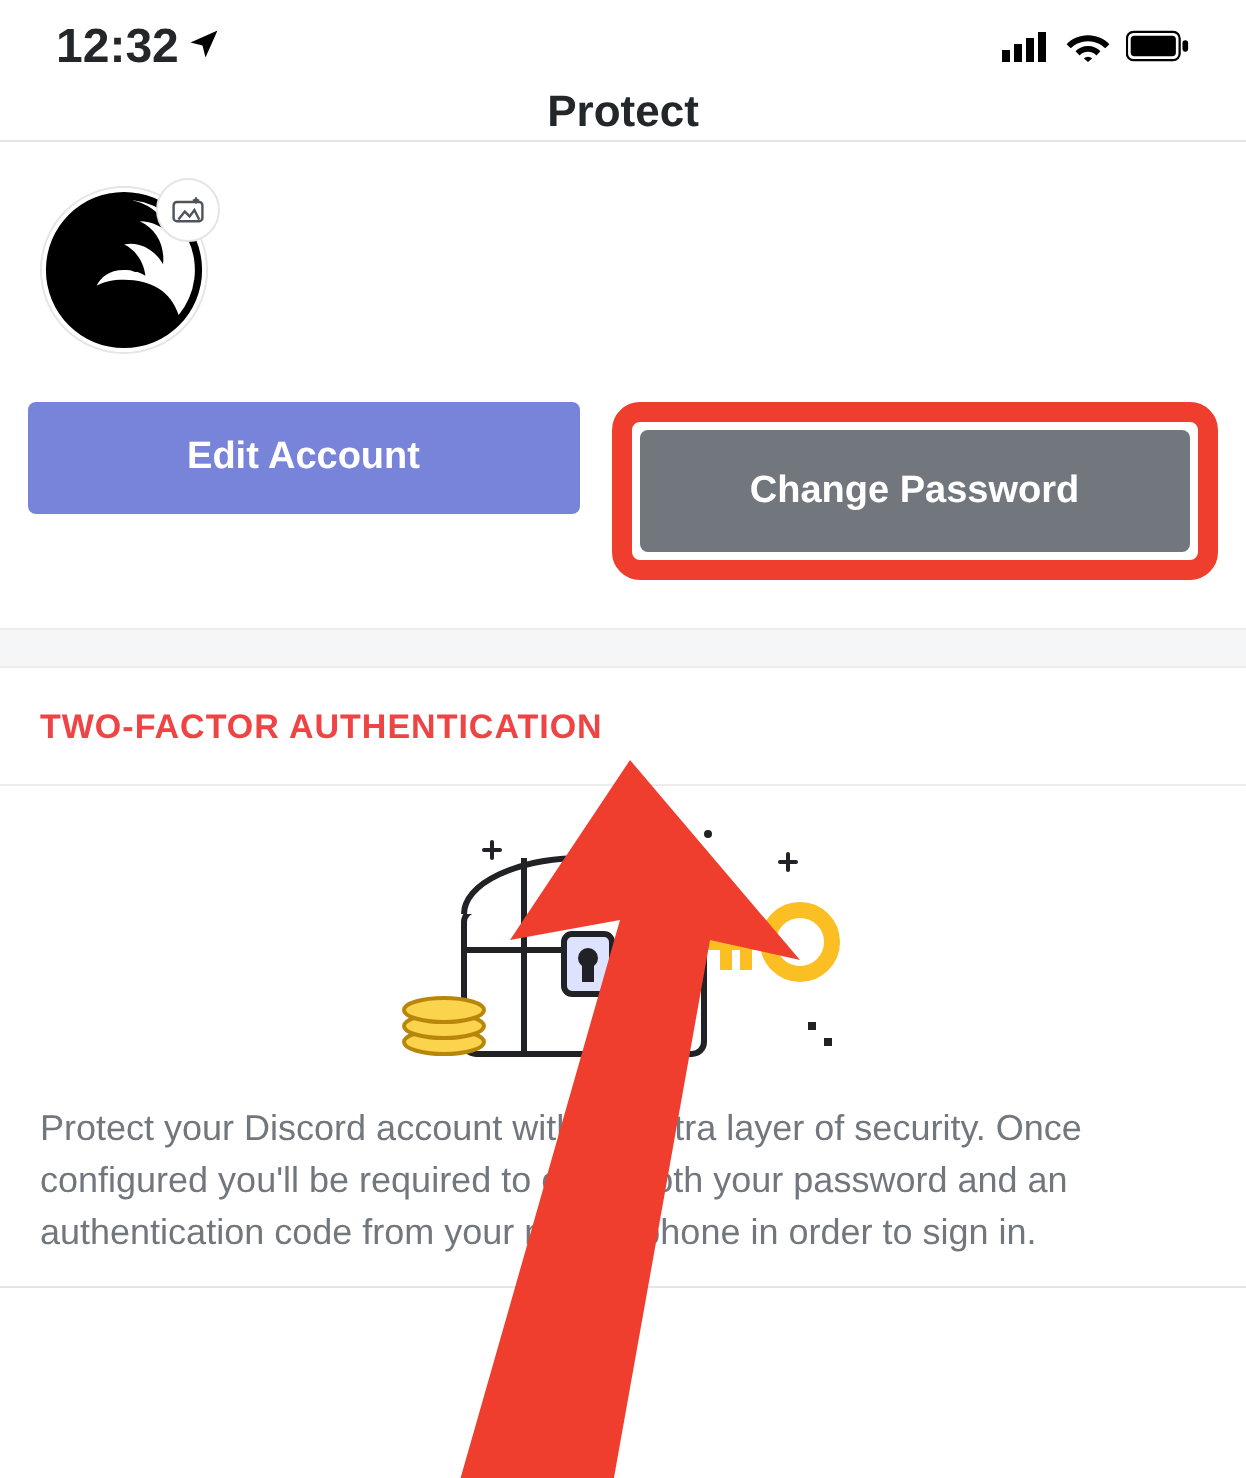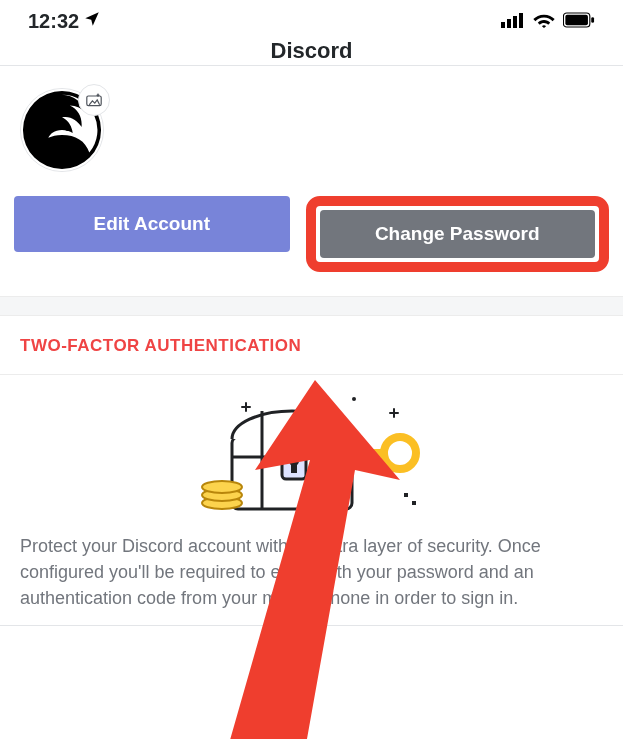--- a/index.html
+++ b/index.html
@@ -10,21 +10,21 @@
       background: #fff;
       color: #23272a;
       overflow: hidden;
       position: relative;
     }
     .status-bar {
       display: flex;
       justify-content: space-between;
       align-items: center;
       padding: 10px 28px 6px 28px;
-      font-size: 20px;
+      font-size: 24px;
       font-weight: 600;
       text-align: center;
     }
     .status-left { display: flex; align-items: center; gap: 4px; }
     .status-right { display: flex; align-items: center; gap: 8px; }
     .icon-location { display:inline-block; }
     .nav-header {
       display: flex;
       align-items: center;
       padding: 12px 18px 14px;
@@ -148,21 +148,21 @@
       <svg width="32" height="16" viewBox="0 0 34 16">
           <rect x="0.5" y="0.5" width="28" height="15" rx="3.5" fill="none" stroke="#000" stroke-width="1.2"></rect>
           <rect x="2.5" y="2.5" width="24" height="11" rx="2" fill="#000"></rect>
           <rect x="30" y="5" width="3" height="6" rx="1.5" fill="#000"></rect>
         </svg>
     </span>
   </div>
 </div>
 
 <div class="nav-header">
-  <div class="nav-title">Discord</div>
+  <div class="nav-title">Protect</div>
 </div>
 
 <div class="divider"></div>
 
 <div class="profile-section">
   <div class="avatar-wrap">
     <div class="avatar">
       <svg viewBox="0 0 84 84">
         <circle cx="42" cy="42" r="42" fill="#fff"></circle>
         <path d="M42 2a40 40 0 1 0 0 80 40 40 0 0 0 0-80zm0 4a36 36 0 0 1 28 59c-4-12-14-18-28-18-6 0-10 1-14 3 2-4 6-8 14-8 4 0 8 1 11 3-1-8-6-14-11-16 8-2 16 3 20 10 1-9-3-18-12-22 6 0 13 3 17 8-3-10-13-19-25-19z" fill="#000"></path>
@@ -179,21 +179,21 @@
         </svg>
     </div>
   </div>
 </div>
 
 <div class="buttons-row">
   <div class="btn btn-primary">
     <span>Edit Account</span>
   </div>
   <div class="highlight-wrap" style="flex:1; display:flex;">
-    <div class="btn btn-secondary" style="flex:1; height:48px;">
+    <div class="btn btn-secondary" style="flex:1; height:61px;">
       <span>Change Password</span>
     </div>
   </div>
 </div>
 
 <div class="gap-bar"></div>
 
 <div class="section-header">TWO-FACTOR AUTHENTICATION</div>
 
 <div class="illustration">

